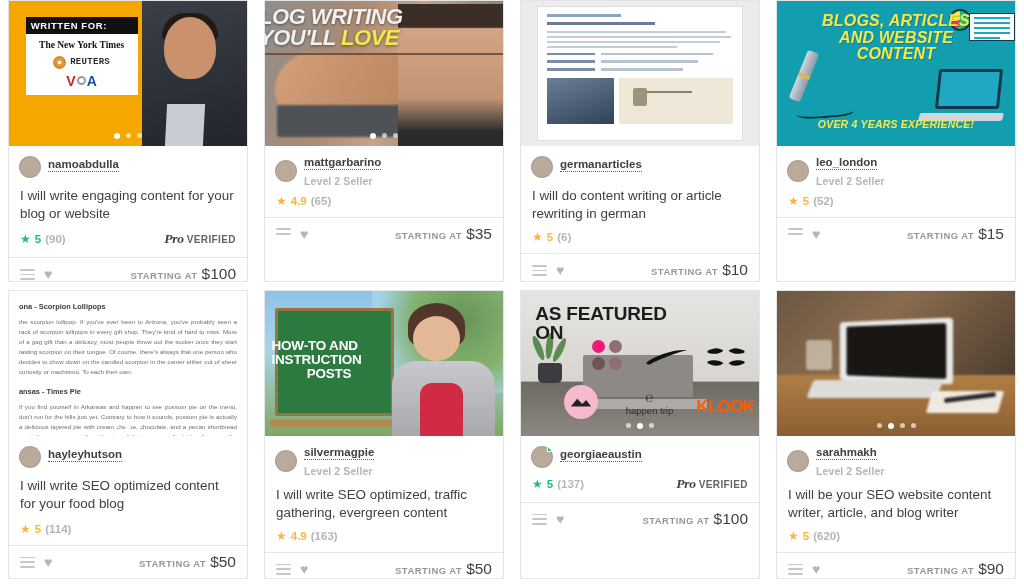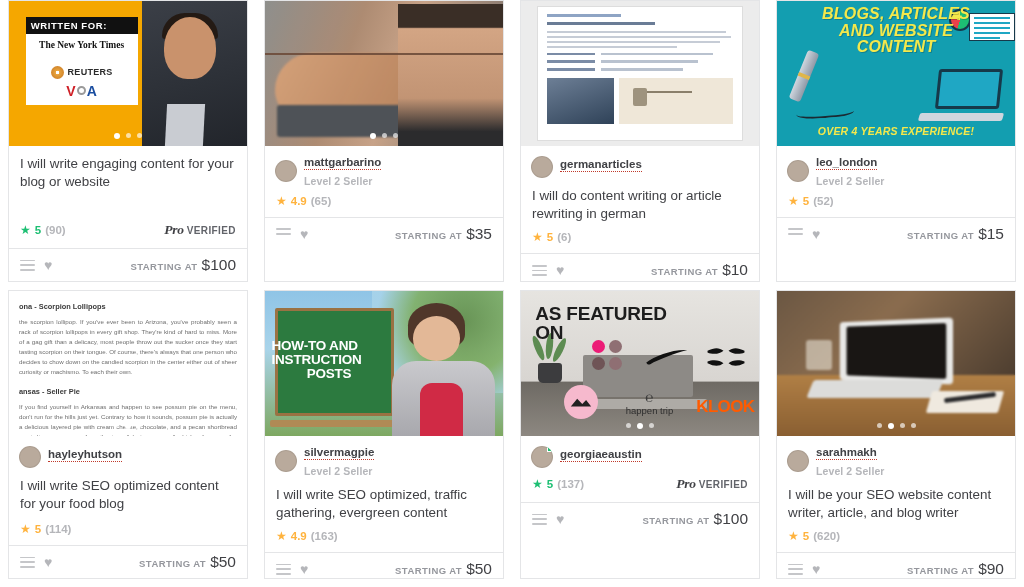--- a/index.html
+++ b/index.html
@@ -115,21 +115,21 @@
     background:#c9926c; }
   .t1 .hair { position:absolute; right:12%; top:8%; width:56px; height:26px; border-radius:28px 28px 4px 4px; background:#241a14; }
   .t1 .shirt { position:absolute; right:18%; bottom:0; width:38px; height:42px; background:#c9ccd2; transform:skewX(-3deg); }
   .t1 .panel { position:absolute; left:7%; top:11%; width:47%; }
   .t1 .banner {
     background:#111; color:#fff; font-weight:700; font-size:9.5px; letter-spacing:.6px;
     padding:3px 5px; text-align:left;
   }
   .t1 .logos { background:#fff; padding:6px 4px 7px; }
   .t1 .nyt { font-family:"Liberation Serif",serif; font-weight:700; font-size:9.5px; color:#111; text-align:center; }
-  .t1 .reuters { display:flex; align-items:center; justify-content:center; gap:4px; margin-top:16px; }
+  .t1 .reuters { display:flex; align-items:center; justify-content:center; gap:4px; margin-top:6px;font-family:Liberation Mono, monospace; }
   .t1 .reuters .mark { width:13px; height:13px; border-radius:50%;
      background:radial-gradient(circle at 50% 50%, #fff 18%, #e8a33d 22%, #d2862c 70%); }
   .t1 .reuters .txt { font-size:9px; font-weight:700; color:#2b2b2b; letter-spacing:.3px; }
   .t1 .voa { display:flex; align-items:center; justify-content:center; gap:1px; margin-top:5px; }
   .t1 .voa span { font-weight:700; font-size:14px; line-height:1; }
   .t1 .voa .v { color:#cf2027; }
   .t1 .voa .o { width:9px; height:9px; border-radius:50%; background:#fff; border:2px solid #9a9a9a; display:inline-block; }
   .t1 .voa .a { color:#1b4ea0; }
 
   .t2 { background:#4a4f55; }
@@ -155,26 +155,26 @@
   .t3 .spec .k { width:26%; height:2.6px; background:#7b8ca6; }
   .t3 .spec .v { flex:1; height:2.6px; background:#b9c2cf; }
   .t3 .imgs { display:flex; gap:5px; margin-top:7px; height:46px; }
   .t3 .ph { flex:0 0 36%; background:linear-gradient(160deg,#6d7f96,#2f4258); }
   .t3 .dg { flex:1; background:#efe7d8; position:relative; }
   .t3 .dg:before { content:""; position:absolute; left:18%; top:30%; width:46%; height:2px; background:#8a7f6b; }
   .t3 .dg:after { content:""; position:absolute; left:12%; top:22%; width:14px; height:18px;
     border-radius:2px; background:#a09madd; background:#9e937e; }
 
   .t4 { background:#139eb0; }
-  .t4 .txt { position:absolute; left:0; right:0; top:5px; text-align:center; z-index:4; }
+  .t4 .txt { position:absolute; left:0; right:0; top:12px; text-align:center; z-index:4; }
   .t4 .tl {
     font-weight:700; font-style:italic; font-size:16px; line-height:1.04;
     color:#f4e84b; letter-spacing:.2px; text-shadow:1px 1px 0 rgba(0,0,0,.18);
   }
-  .t4 .sub { position:absolute; left:0; right:0; bottom:9px; text-align:center; z-index:4;
+  .t4 .sub { position:absolute; left:0; right:0; bottom:16px; text-align:center; z-index:4;
     font-weight:700; font-style:italic; font-size:10.5px; color:#f4e84b; letter-spacing:.2px; }
   .t4 .pen { position:absolute; left:9%; top:34%; width:12px; height:52px; border-radius:3px;
     background:linear-gradient(90deg,#cfd6de,#8e98a6); transform:rotate(22deg); }
   .t4 .pen:after { content:""; position:absolute; left:0; top:24px; width:12px; height:4px; background:#e0b64a; }
   .t4 .squig { position:absolute; left:8%; bottom:19%; width:58px; height:13px;
      border-bottom:2px solid #1b2a33; border-radius:0 0 40% 40%; transform:rotate(-4deg); }
   .t4 .lap { position:absolute; right:5%; bottom:17%; width:84px; height:52px; }
   .t4 .scr { position:absolute; right:2px; top:0; width:64px; height:40px;
      background:#1fa7c4; border:3px solid #16394a; border-radius:3px; transform:skewX(-6deg); }
   .t4 .base { position:absolute; right:0; bottom:0; width:84px; height:8px; background:#cfd6de; border-radius:2px; transform:skewX(-16deg); }
@@ -269,20 +269,29 @@
                 </div>
           </div>
         </div>
       </div>
         <div class="dots">
             <span class="dot active"></span>
             <span class="dot"></span>
             <span class="dot"></span>
           </div>
       </div>
+      <div class="meta">
+        <div class="avatar">
+            <div class="ring"></div>
+          </div>
+        <div class="names">
+          <div class="uname">namoabdulla</div>
+          
+        </div>
+      </div>
       <div class="title">I will write engaging content for your blog or website</div>
       <div class="rating">
         <div class="rate-left">
           <span class="star green">★</span>
           <span class="score green">5</span>
           <span class="count">(90)</span>
         </div>
         <div class="pro">
             <span class="pro-mark">Pro</span>
             <span class="pro-txt">VERIFIED</span>
@@ -306,20 +315,24 @@
   </div>
   <div class="card">
     <div class="card-inner">
       <div class="thumb">
 
       <div class="t2" style="position:absolute;inset:0">
         <div class="photo"></div>
             <div class="hands"></div>
             <div class="kbd"></div>
             <div class="face"></div>
+        <div class="ttl">
+              <div class="l1">LOG WRITING</div>
+              <div class="l2">YOU'LL <em>LOVE</em></div>
+            </div>
         <div class="rule"></div>
       </div>
         <div class="dots">
             <span class="dot active"></span>
             <span class="dot"></span>
             <span class="dot"></span>
           </div>
       </div>
       <div class="meta">
         <div class="avatar">
@@ -484,21 +497,21 @@
     </div>
   </div>
   <div class="card">
     <div class="card-inner">
       <div class="thumb">
 
       <div class="t5" style="position:absolute;inset:0">
         <div class="hd">ona - Scorpion Lollipops</div>
         <div class="p">the scorpion lollipop. If you've ever been to Arizona, you've probably seen a rack of scorpion lollipops in every gift shop. They're kind of hard to miss. More of a gag gift than a delicacy, most people throw out the sucker once they start tasting scorpion on their tongue. Of course, there's always that one person who decides to chow down on the candied scorpion in the center either out of sheer curiosity or machismo. To each their own.</div>
         <div class="gap"></div>
-        <div class="hd">ansas - Seller Pie</div>
+        <div class="hd">ansas - Times Pie</div>
         <div class="p">If you find yourself in Arkansas and happen to see possum pie on the menu, don't run for the hills just yet. Contrary to how it sounds, possum pie is actually a delicious layered pie with cream cheese, chocolate, and a pecan shortbread crust. Its name comes from the term "playing possum" which references the idea of pretending to be something it's not. In this case, it's the different chocolate layers hiding under a creamy topping.</div>
       </div>
         <div class="dots">
             <span class="dot"></span>
             <span class="dot active"></span>
             <span class="dot"></span>
           </div>
       </div>
       <div class="meta">
         <div class="avatar">

